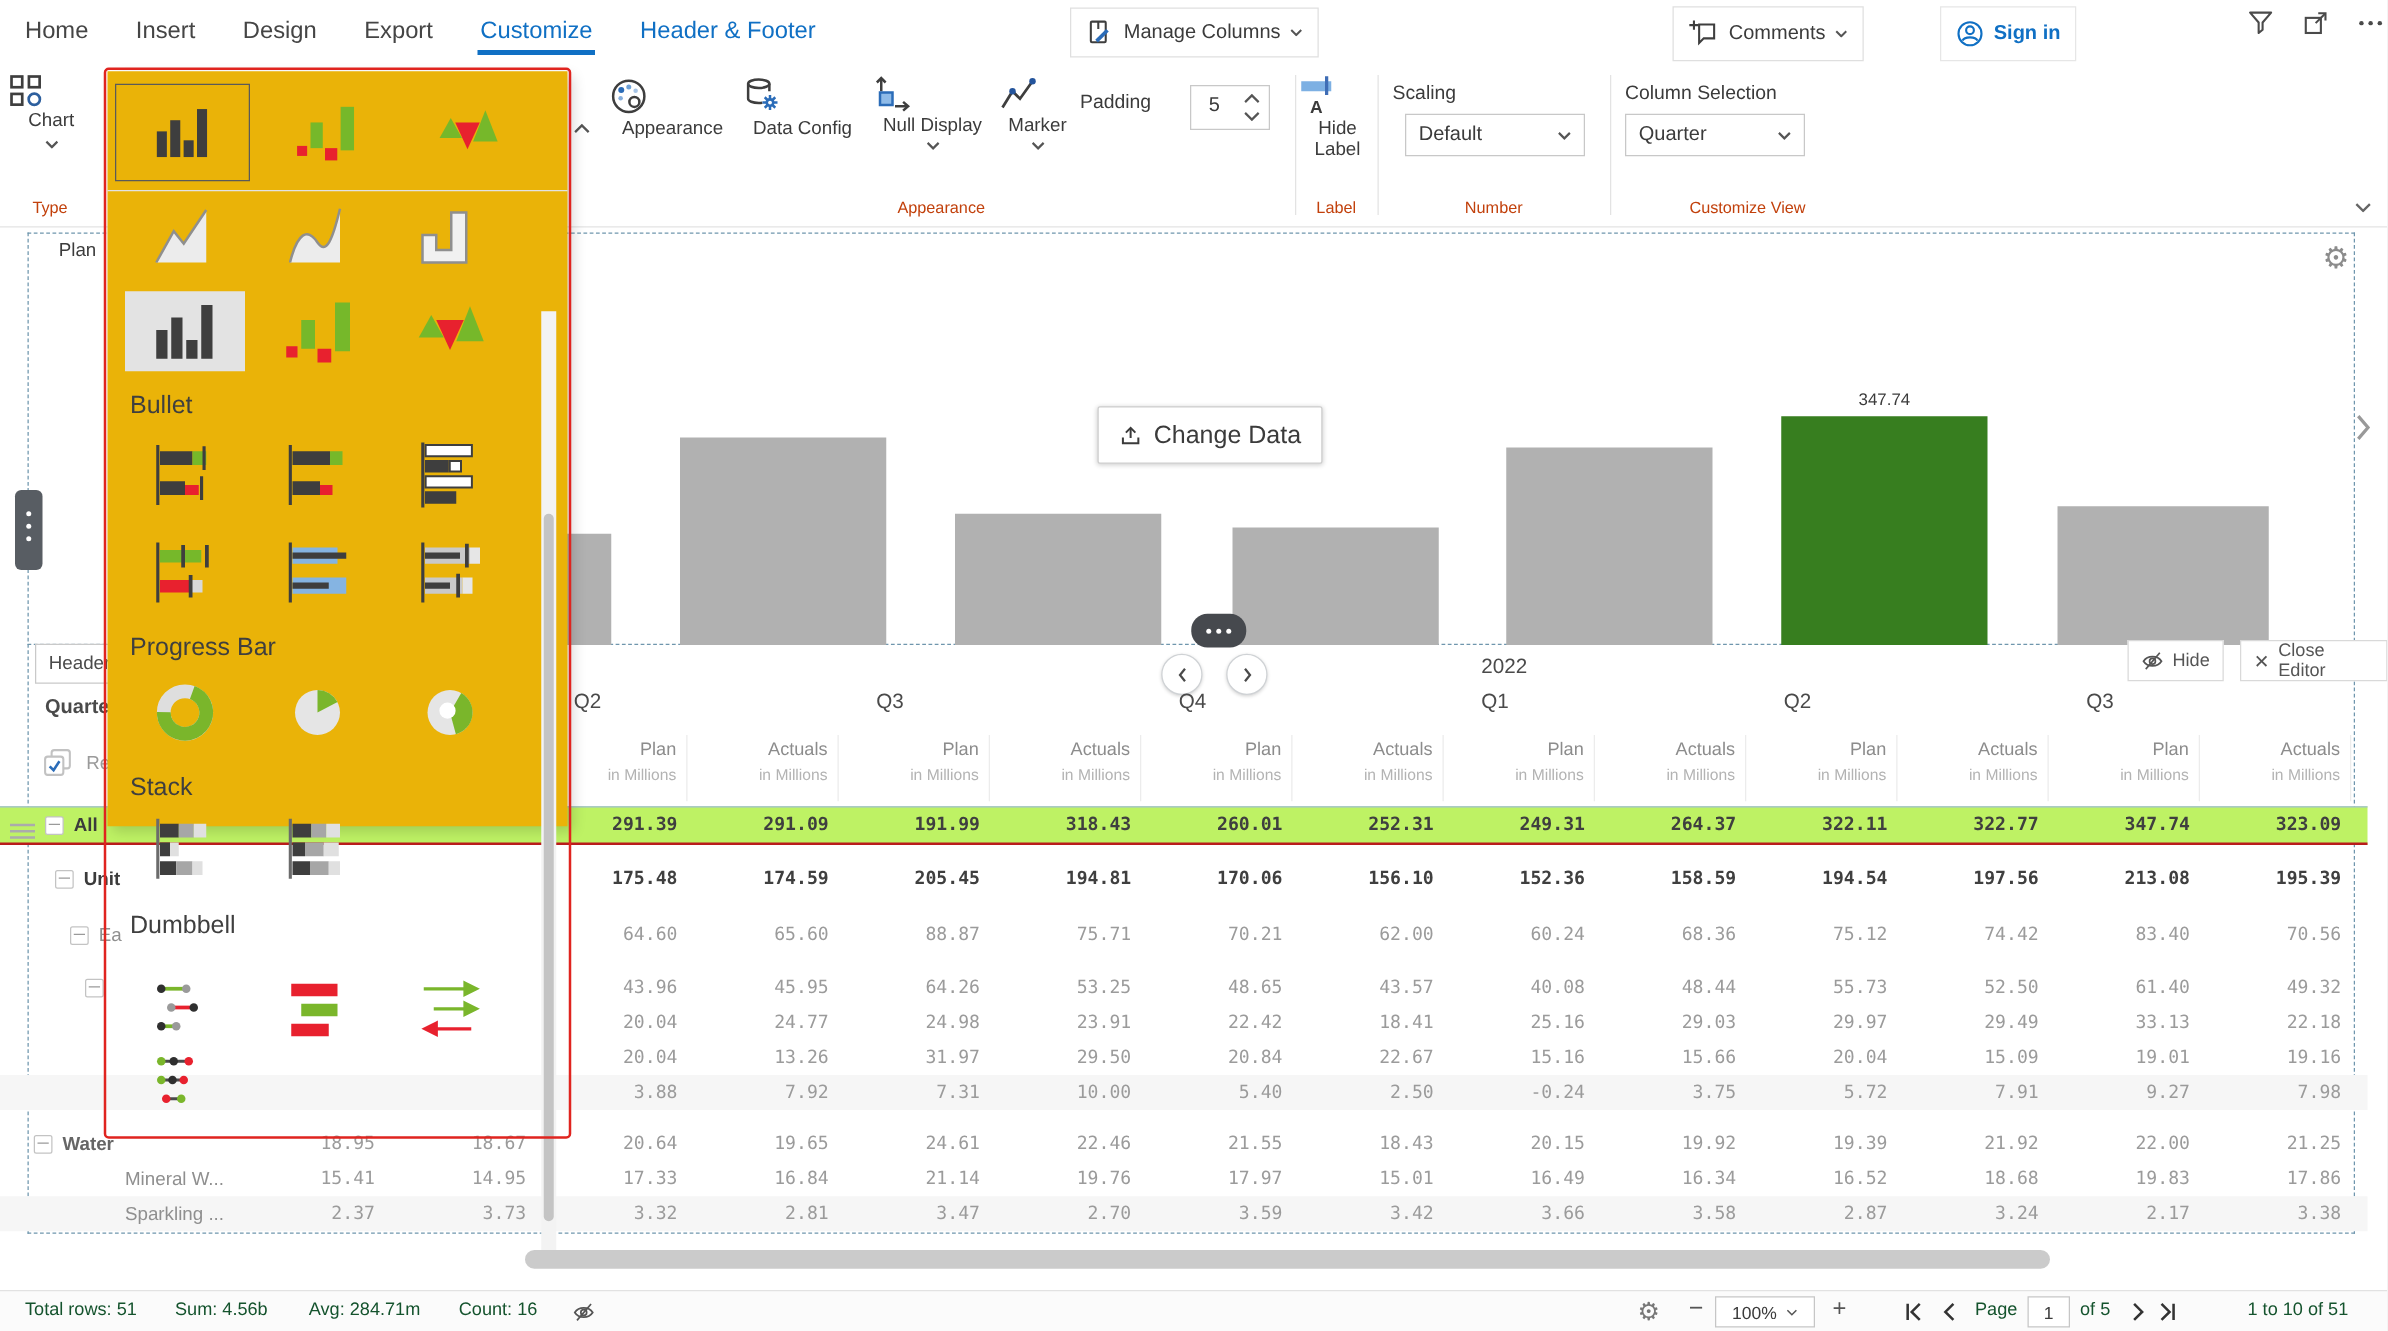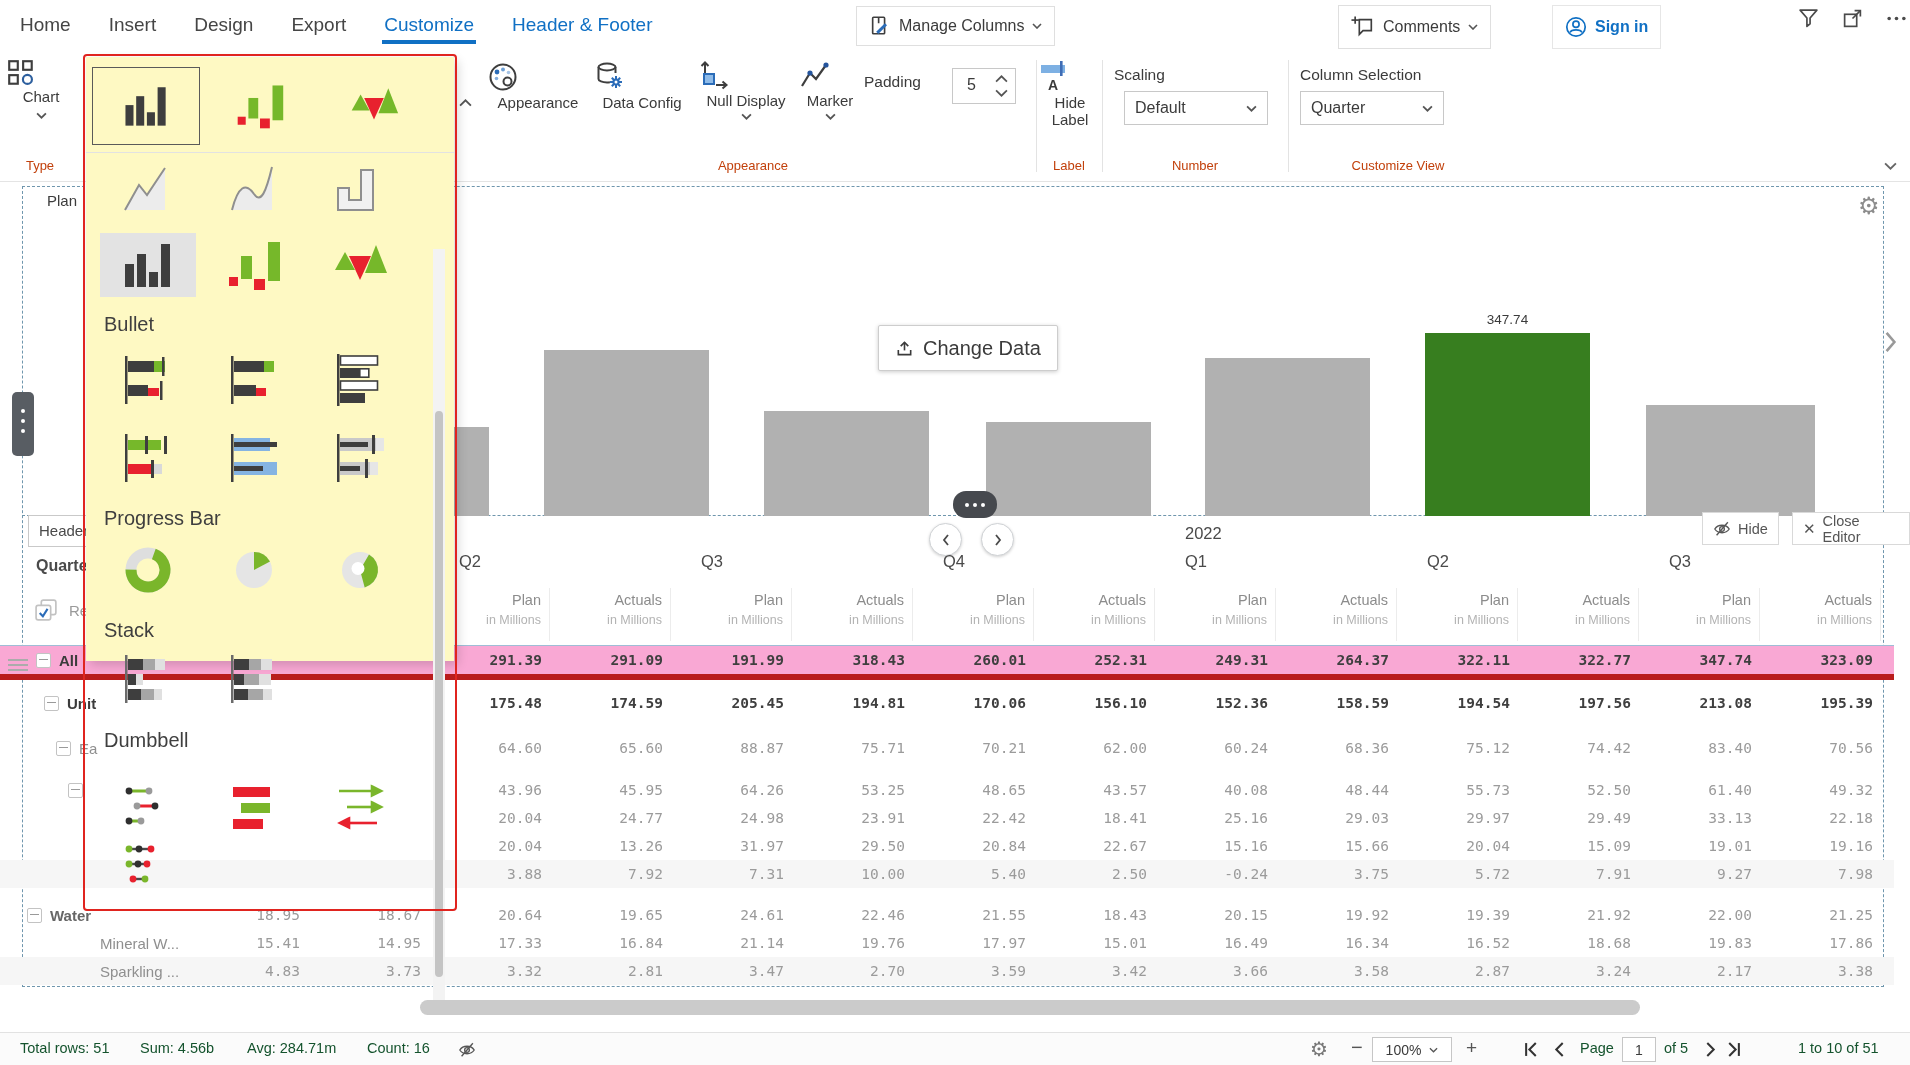--- a/index.html
+++ b/index.html
@@ -34,21 +34,21 @@
   .pill i{width:4px;height:4px;border-radius:50%;background:#fff}
   .navcirc{position:absolute;width:31px;height:31px;border-radius:50%;background:#fff;border:1px solid #cfd2d5;
            box-shadow:0 1px 3px rgba(0,0,0,.18);display:flex;align-items:center;justify-content:center;cursor:pointer}
 
   
   .qg{position:absolute;top:552px;height:34px;padding-left:30px;font-size:16.5px;color:#4a4a4a;box-sizing:border-box;white-space:nowrap}
   .sub{position:absolute;top:588px;width:121px;height:53px;text-align:right;padding:2px 8px 0 0;box-sizing:border-box;
        border-right:1px solid #ececec;font-size:14.5px;color:#8c8c8c;line-height:1.45;white-space:nowrap}
   .sub .unit{font-size:12.5px;color:#b3b3b3}
   .trow{position:absolute;left:0;width:1894px;height:28px;display:flex;align-items:center}
-  .trow.sel{background:#f9a8d4;border-top:1px solid #9fbdd6;border-bottom:6px solid #b91c1c}
+  .trow.sel{background:#bef264;border-top:1px solid #9fbdd6;border-bottom:2px solid #b91c1c}
   .trow.shade{background:#f6f6f6}
   .tlabel{flex:0 0 187px;box-sizing:border-box;font-size:15px;color:#8f8f8f;white-space:nowrap;overflow:hidden;
           display:flex;align-items:center;position:relative;height:100%}
   .trow.bold .tlabel{color:#3b3b3b;font-weight:700}
   .trow.med .tlabel{color:#666;font-weight:600}
   .tcell{flex:0 0 121px;width:121px;text-align:right;padding-right:8px;box-sizing:border-box;
          font-family:"DejaVu Sans Mono",monospace;font-size:14.5px;color:#9b9b9b}
   .trow.bold .tcell{color:#3f3f3f;font-weight:700}
   .exp{display:inline-block;width:13px;height:13px;border:1px solid #c3c3c3;border-radius:2px;background:#fff;
        position:relative;margin-right:8px;flex:0 0 13px}
@@ -57,21 +57,21 @@
   .smallbtn{position:absolute;height:33px;background:#fff;border:1px solid #d9d9d9;display:flex;align-items:center;
             gap:7px;padding:0 10px;font-size:14.5px;color:#555;cursor:pointer;box-sizing:border-box}
 
   
   .statusbar{position:absolute;left:0;top:1032px;width:1910px;height:33px;background:#fbfbfb;border-top:1px solid #e2e2e2}
   .sb{position:absolute;top:7px;font-size:14.5px;color:#14532d;white-space:nowrap}
   .sbbox{position:absolute;top:4px;height:25px;border:1px solid #c6c6c6;background:#fff;display:flex;
          align-items:center;justify-content:center;font-size:14px;color:#3b3b3b;box-sizing:border-box}
 
   
-  .dd-panel{position:absolute;left:86px;top:57px;width:368px;height:604px;background:#fef9c3;z-index:55;
+  .dd-panel{position:absolute;left:86px;top:57px;width:368px;height:604px;background:#eab308;z-index:55;
             box-shadow:4px 4px 10px rgba(0,0,0,.16)}
   .dd-frame{position:absolute;left:83px;top:54px;width:374px;height:857px;border:2.5px solid #e0241f;
             border-radius:4px;z-index:60;pointer-events:none;box-sizing:border-box}
   .dd-gallery{height:96px;box-sizing:border-box;border-bottom:1px solid #e2e2e2;display:flex;gap:6px;padding:10px 0 0 6px}
   .gtile{width:106px;height:76px;display:flex;align-items:center;justify-content:center;border:1.5px solid transparent;cursor:pointer}
   .gtile.sel{border-color:#5a5a5a}
   .dd-list{position:relative;height:755px}
   .dd-row{display:flex;padding-left:34px;gap:50px}
   .dd-row2{display:flex;padding-left:14px;gap:10px}
   .opt{width:56px;height:56px;cursor:pointer}
@@ -607,21 +607,21 @@
         <div class="tcell">16.34</div>
         <div class="tcell">16.52</div>
         <div class="tcell">18.68</div>
         <div class="tcell">19.83</div>
         <div class="tcell">17.86</div>
       </div>
       <div class="trow shade" style="top: 957px;">
         <div class="tlabel" style="padding-left: 100px;">
           <span>Sparkling ...</span>
         </div>
-        <div class="tcell">4.83</div>
+        <div class="tcell">2.37</div>
         <div class="tcell">3.73</div>
         <div class="tcell">3.32</div>
         <div class="tcell">2.81</div>
         <div class="tcell">3.47</div>
         <div class="tcell">2.70</div>
         <div class="tcell">3.59</div>
         <div class="tcell">3.42</div>
         <div class="tcell">3.66</div>
         <div class="tcell">3.58</div>
         <div class="tcell">2.87</div>

